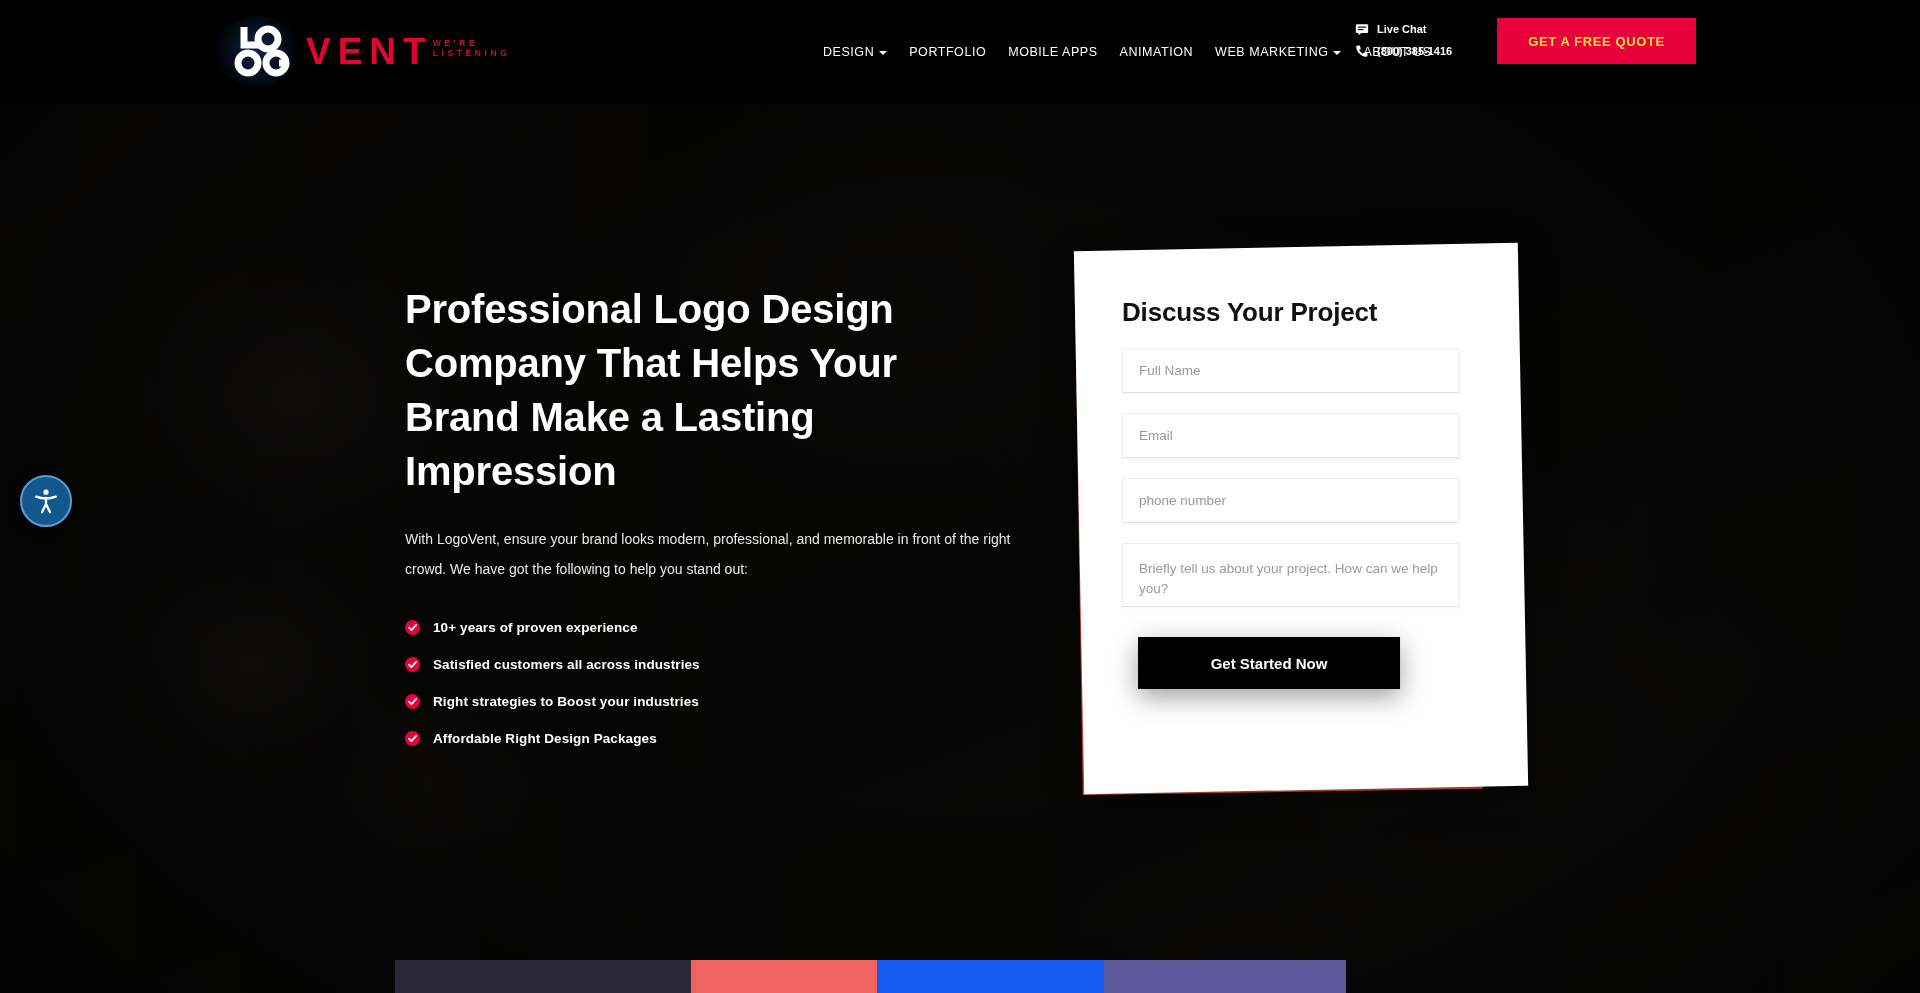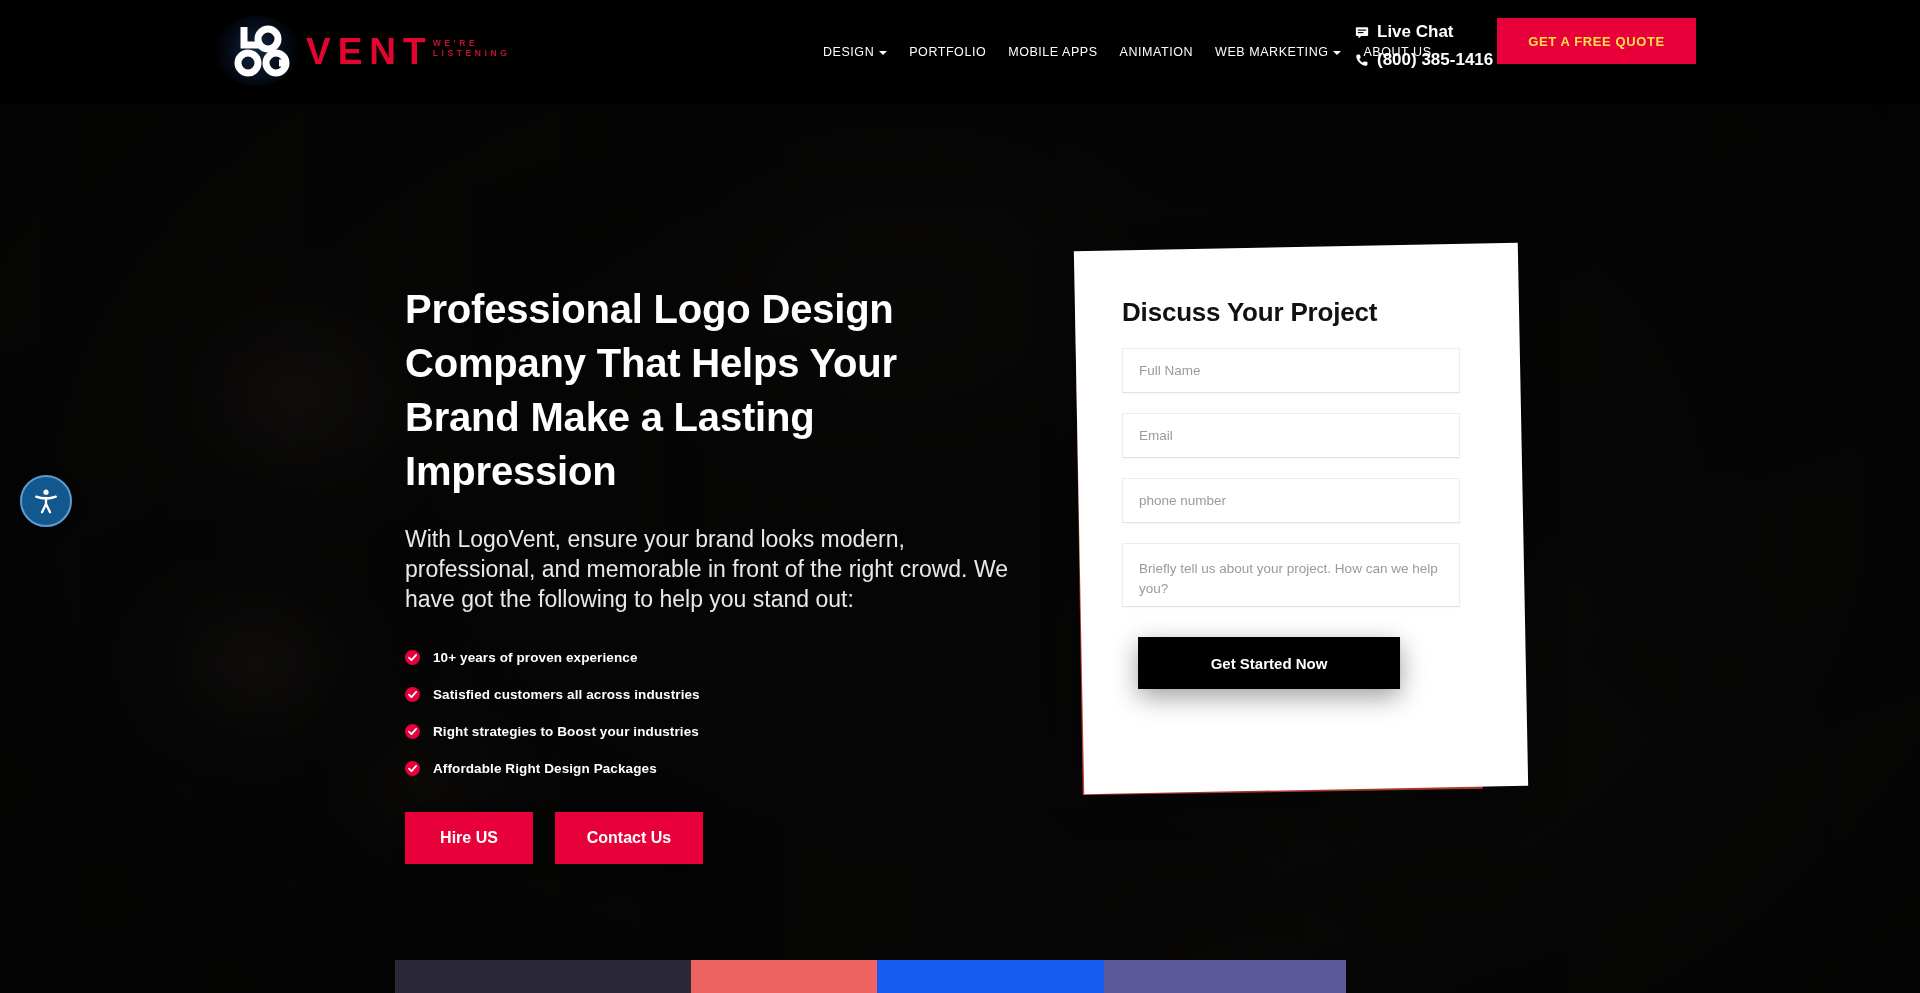--- a/index.html
+++ b/index.html
@@ -77,21 +77,21 @@
     border-top:4.5px solid #fff; display:inline-block; margin-top:2px;
   }
 
   
   .contact {
     position:absolute; left:1355px; top:22px;
     display:flex; flex-direction:column; gap:8px;
   }
   .contact-row {
     display:flex; align-items:center; gap:8px;
-    color:#fff; font-size:17px; font-weight:bold; white-space:nowrap; cursor:pointer;
+    color:#fff; font-size:11px; font-weight:bold; white-space:nowrap; cursor:pointer;
   }
   .ic { width:14px; height:14px; flex:none; display:block; }
 
   .quote-btn {
     position:absolute; left:1497px; top:18px; width:199px; height:46px;
     background:#E8003B; color:#fde047; border:none; cursor:pointer;
     font-size:13px; font-weight:bold; letter-spacing:0.6px;
     font-family:"Liberation Sans", sans-serif;
     display:flex; align-items:center; justify-content:center;
   }
@@ -104,21 +104,21 @@
     box-shadow:0 2px 10px rgba(0,0,0,0.6);
   }
 
   
   .hero-left { position:absolute; left:405px; top:258px; width:640px; z-index:20;margin-top:24px; }
   .headline {
     color:#fff; font-size:40px; line-height:54px; font-weight:bold;
     letter-spacing:-0.2px; max-width:560px;
   }
   .subtext {
-    color:#E9E9E9; font-size:23px; line-height:30px; margin-top:26px;
+    color:#E9E9E9; font-size:14px; line-height:30px; margin-top:26px;
     max-width:620px; font-weight:normal;
   }
   .bullets { margin-top:36px; list-style:none; }
   .bullet { display:flex; align-items:center; gap:13px; margin-bottom:22px; }
   .bullet-txt { color:#fff; font-size:13.5px; font-weight:bold; letter-spacing:0.1px; }
   .check { width:15px; height:15px; flex:none; display:block; }
 
   .cta-row { margin-top:36px; display:flex; gap:22px; }
   .btn-cta {
     background:#E8003B; color:#fff; border:none; cursor:pointer;
@@ -271,24 +271,20 @@
       </li>
       <li class="bullet">
         <svg class="check" viewBox="0 0 16 16" aria-hidden="true">
           <circle cx="8" cy="8" r="8" fill="#E8003B"></circle>
           <path d="M4.2 8.1 L6.9 10.8 L11.9 5.3" stroke="#fff" stroke-width="1.9" fill="none" stroke-linecap="round" stroke-linejoin="round"></path>
         </svg>
         <span class="bullet-txt">Affordable Right Design Packages</span>
       </li>
     </ul>
 
-    <div class="cta-row">
-      <button class="btn-cta btn-hire">Hire US</button>
-      <button class="btn-cta btn-contact">Contact Us</button>
-    </div>
   </section>
 
   <section class="form-zone">
     <div class="accent"></div>
     <div class="card">
       <div class="card-inner">
         <h2 class="card-title">Discuss Your Project</h2>
         <input class="field field-in" type="text" placeholder="Full Name" style="">
         <input class="field field-in" type="email" placeholder="Email" style="">
         <input class="field field-in" type="tel" placeholder="phone number" style="">

